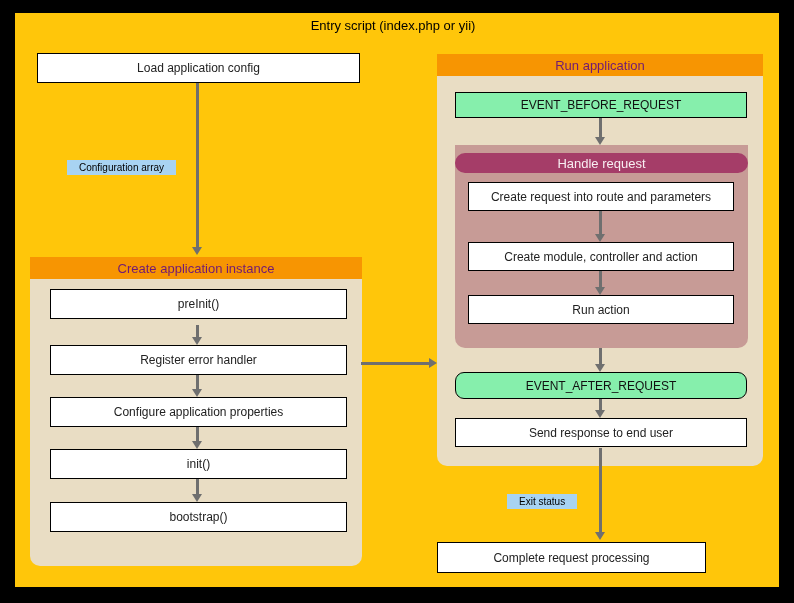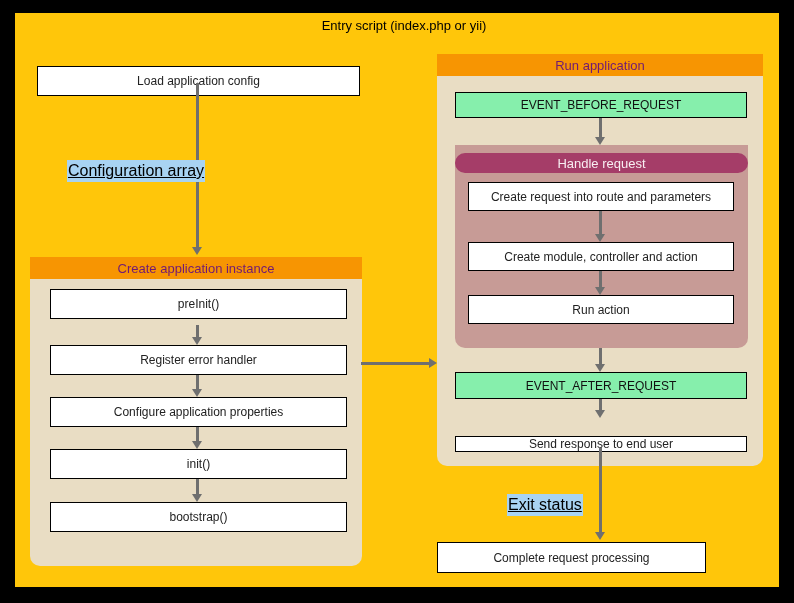--- a/index.html
+++ b/index.html
@@ -3,53 +3,53 @@
 <meta charset="utf-8">
 <style>
   * { margin:0; padding:0; box-sizing:border-box; }
   html,body { width:794px; height:603px; background:#000; overflow:hidden;
               font-family:"Liberation Sans", sans-serif; }
   #stage { position:relative; width:794px; height:603px; background:#000; }
 
   #canvas { position:absolute; left:15px; top:13px; width:764px; height:574px;
             background:#FFC60A; }
 
-  .title { position:absolute; left:22px; top:18px; width:764px; text-align:center;
+  .title { position:absolute; left:11px; top:18px; width:764px; text-align:center;
            font-size:13px; color:#000; }
 
   .white-box { position:absolute; background:#FFFFFF; border:1px solid #000;
                display:flex; align-items:center; justify-content:center;
                font-size:12px; color:#222; text-align:center; }
 
   .section-body { position:absolute; background:#E9DDC4; border-radius:0 0 10px 10px; }
   .section-header { position:absolute; background:#F79502; color:#701a75; font-size:13px;
                     display:flex; align-items:center; justify-content:center; }
 
   .handle-body { position:absolute; background:#C79B96; border-radius:0 0 10px 10px; }
   .handle-header { position:absolute; background:#A53D68; color:#F8EEF2; font-size:13px;
                    display:flex; align-items:center; justify-content:center; }
 
   .event-box { position:absolute; background:#86efac; border:1px solid #000;
                display:flex; align-items:center; justify-content:center;
                font-size:12px; color:#111; }
 
-  .note-label { position:absolute; background:#A8D3F2; color:#000; font-size:16px;
-                padding:2px 1px; white-space:nowrap;text-decoration:underline; }
+  .note-label { position:absolute; background:#A8D3F2; color:#000; font-size:10px;
+                padding:2px 12px; white-space:nowrap; }
 
   .arr-v { position:absolute; width:3px; background:#6F6F6F; }
   .arr-v.head::after { content:""; position:absolute; bottom:-8px; left:-4px;
                        border-left:5.5px solid transparent; border-right:5.5px solid transparent;
                        border-top:8px solid #6F6F6F; }
   .arr-h { position:absolute; height:3px; background:#6F6F6F; }
   .arr-h.head::after { content:""; position:absolute; right:-8px; top:-4px;
                        border-top:5.5px solid transparent; border-bottom:5.5px solid transparent;
                        border-left:8px solid #6F6F6F; }
 
   
-  #load-box       { left:37px;  top:66px;  width:323px; height:30px; }
+  #load-box       { left:37px;  top:53px;  width:323px; height:30px; }
   #arrow-config   { left:196px; top:83px;  height:164px; }
   #config-label   { left:67px;  top:160px; }
   #left-body      { left:30px;  top:257px; width:332px; height:309px; }
   #left-header    { left:30px;  top:257px; width:332px; height:22px; }
   .lstep          { left:50px;  width:297px; height:30px; }
   #lstep-0 { top:289px; } #lstep-1 { top:345px; } #lstep-2 { top:397px; }
   #lstep-3 { top:449px; } #lstep-4 { top:502px; }
   #larr-0 { left:196px; top:325px; height:12px; }
   #larr-1 { left:196px; top:375px; height:14px; }
   #larr-2 { left:196px; top:427px; height:14px; }
@@ -61,23 +61,23 @@
   #right-header   { left:437px; top:54px;  width:326px; height:22px; }
   #event-before   { left:455px; top:92px;  width:292px; height:26px; }
   #rarr-0 { left:599px; top:118px; height:19px; }
   #handle-body    { left:455px; top:145px; width:293px; height:203px; }
   #handle-header  { left:455px; top:153px; width:293px; height:20px;border-radius:11px; }
   .hstep          { left:468px; width:266px; height:29px; }
   #hstep-0 { top:182px; } #hstep-1 { top:242px; } #hstep-2 { top:295px; }
   #rarr-1 { left:599px; top:211px; height:23px; }
   #rarr-2 { left:599px; top:271px; height:16px; }
   #rarr-3 { left:599px; top:348px; height:16px; }
-  #event-after    { left:455px; top:372px; width:292px; height:27px; }
+  #event-after    { left:455px; top:372px; width:292px; height:27px;border-radius:9px; }
   #rarr-4 { left:599px; top:399px; height:11px; }
-  #send-response  { left:455px; top:436px; width:292px; height:16px; }
+  #send-response  { left:455px; top:418px; width:292px; height:29px; }
   #arrow-exit     { left:599px; top:448px; height:84px; }
   #exit-label     { left:507px; top:494px; }
   #complete-box   { left:437px; top:542px; width:269px; height:31px; }
 </style>
 </head>
 <body>
 
 <div id="stage">
   <div id="canvas"></div>
 

